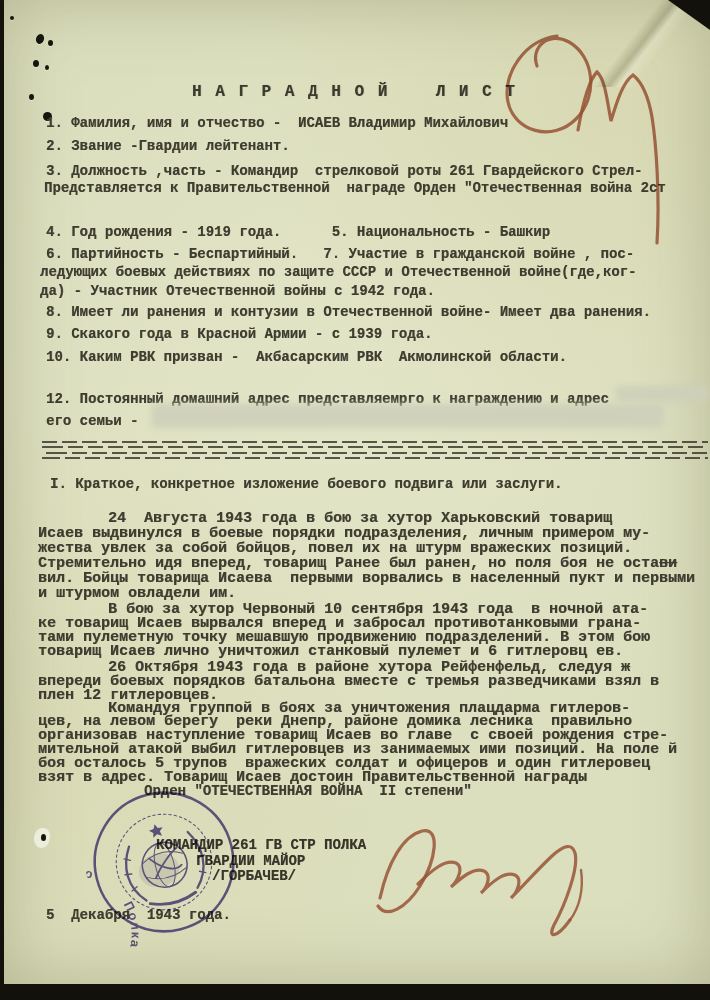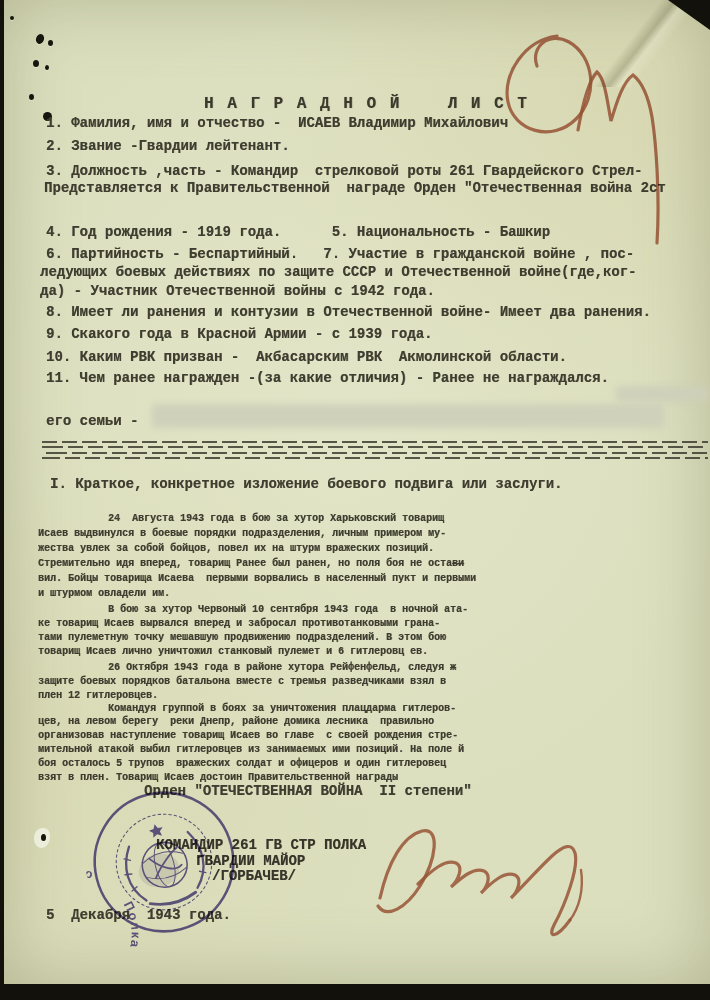--- a/index.html
+++ b/index.html
@@ -26,23 +26,23 @@
     pointer-events:none;
   }
   .tl{ 
     position:absolute;
     white-space:pre;
     font-size:14px;line-height:15px;
     font-weight:700;
     color:#3f3d30;
     text-shadow:.4px .3px .6px rgba(63,61,48,.55);
   }
-  .para{font-size:10px;}
+  .para{font-size:15px;}
   .title{
-    position:absolute;left:183px;top:78px;margin:17px;
+    position:absolute;left:183px;top:78px;margin:5px;
     font-size:16px;font-weight:700;letter-spacing:2px;white-space:pre;
     color:#3c3a2d;text-shadow:.5px .4px .7px rgba(60,58,45,.5);
   }
   .strike{text-decoration:line-through;}
   .sepline{
     position:absolute;left:38px;width:666px;height:2px;
     background:repeating-linear-gradient(90deg, rgba(62,60,48,.85) 0 15px, transparent 15px 20px);
   }
   .redact{
     position:absolute;
@@ -87,21 +87,21 @@
   <div class="tl" style="left:42px;top:139px">2. Звание -Гвардии лейтенант.</div>
   <div class="tl" style="left:42px;top:164px">3. Должность ,часть - Командир  стрелковой роты 261 Гвардейского Стрел-</div>
   <div class="tl" style="left:40px;top:181px">Представляется к Правительственной  награде Орден "Отечественная война 2ст</div>
   <div class="tl" style="left:42px;top:225px">4. Год рождения - 1919 года.      5. Национальность - Башкир</div>
   <div class="tl" style="left:42px;top:247px">6. Партийность - Беспартийный.   7. Участие в гражданской войне , пос-</div>
   <div class="tl" style="left:36px;top:265px">ледующих боевых действиях по защите СССР и Отечественной войне(где,ког-</div>
   <div class="tl" style="left:36px;top:284px">да) - Участник Отечественной войны с 1942 года.</div>
   <div class="tl" style="left:42px;top:305px">8. Имеет ли ранения и контузии в Отечественной войне- Имеет два ранения.</div>
   <div class="tl" style="left:42px;top:327px">9. Скакого года в Красной Армии - с 1939 года.</div>
   <div class="tl" style="left:42px;top:350px">10. Каким РВК призван -  Акбасарским РВК  Акмолинской области.</div>
-  <div class="tl" style="left:42px;top:371px">11. Чем ранее награжден -(за какие отличия) - Ранее не награждался.</div>
+  <div class="tl" style="left:42px;top:392px">12. Постоянный домашний адрес представляемрго к награждению и адрес</div>
   <div class="tl" style="left:42px;top:414px">его семьи -</div>
 
   <div class="redact" style="left:148px;top:404px;width:512px;height:24px"></div>
   <div class="redact" style="left:612px;top:386px;width:92px;height:16px"></div>
 
   <div class="sepline" style="top:441px"></div>
   <div class="sepline" style="top:446px;background-position:6px 0"></div>
   <div class="sepline" style="top:452px;background-position:10px 0"></div>
   <div class="sepline" style="top:457px;background-position:3px 0"></div>
 
@@ -113,29 +113,29 @@
   <div class="tl para" style="left:34px;top:556px"><span>Стремительно идя вперед, товарищ Ранее был ранен, но поля боя не оста</span><span class="strike">ви</span></div>
   <div class="tl para" style="left:34px;top:571px">вил. Бойцы товарища Исаева  первыми ворвались в населенный пукт и первыми</div>
   <div class="tl para" style="left:34px;top:586px">и штурмом овладели им.</div>
 
   <div class="tl para" style="left:104px;top:602px">В бою за хутор Червоный 10 сентября 1943 года  в ночной ата-</div>
   <div class="tl para" style="left:34px;top:630px">тами пулеметную точку мешавшую продвижению подразделений. В этом бою</div>
   <div class="tl para" style="left:34px;top:616px">ке товарищ Исаев вырвался вперед и забросал противотанковыми грана-</div>
   <div class="tl para" style="left:34px;top:644px">товарищ Исаев лично уничтожил станковый пулемет и 6 гитлеровц ев.</div>
 
   <div class="tl para" style="left:104px;top:660px"><span>26 Октября 1943 года в районе хутора Рейфенфельд, следуя</span> <span class="strike">ж</span></div>
-  <div class="tl para" style="left:34px;top:674px">защите боевых порядков батальона вместе с тремья разведчиками взял в</div>
+  <div class="tl para" style="left:34px;top:674px">впереди боевых порядков батальона вместе с тремья разведчиками взял в</div>
   <div class="tl para" style="left:34px;top:688px">плен 12 гитлеровцев.</div>
 
   <div class="tl para" style="left:104px;top:701px">Командуя группой в боях за уничтожения плацдарма гитлеров-</div>
   <div class="tl para" style="left:34px;top:714px">цев, на левом берегу  реки Днепр, районе домика лесника  правильно</div>
   <div class="tl para" style="left:34px;top:728px">организовав наступление товарищ Исаев во главе  с своей рождения стре-</div>
   <div class="tl para" style="left:34px;top:742px">мительной атакой выбил гитлеровцев из занимаемых ими позиций. На поле й</div>
   <div class="tl para" style="left:34px;top:756px">боя осталось 5 трупов  вражеских солдат и офицеров и один гитлеровец</div>
-  <div class="tl para" style="left:34px;top:770px">взят в плен. Товарищ Исаев достоин Правительственной награды</div>
+  <div class="tl para" style="left:34px;top:770px">взят в адрес. Товарищ Исаев достоин Правительственной награды</div>
 
   <div class="tl" style="left:140px;top:784px">Орден "ОТЕЧЕСТВЕННАЯ ВОЙНА  II степени"</div>
 
   <div class="tl cmd" style="left:152px;top:838px">КОМАНДИР 261 ГВ СТР ПОЛКА</div>
   <div class="tl cmd" style="left:192px;top:854px">ГВАРДИИ МАЙОР</div>
   <div class="tl cmd" style="left:208px;top:869px">/ГОРБАЧЕВ/</div>
 
   <div class="tl" style="left:42px;top:908px">5  Декабря  1943 года.</div>
 
   <svg class="stamp" viewBox="0 0 160 160">

